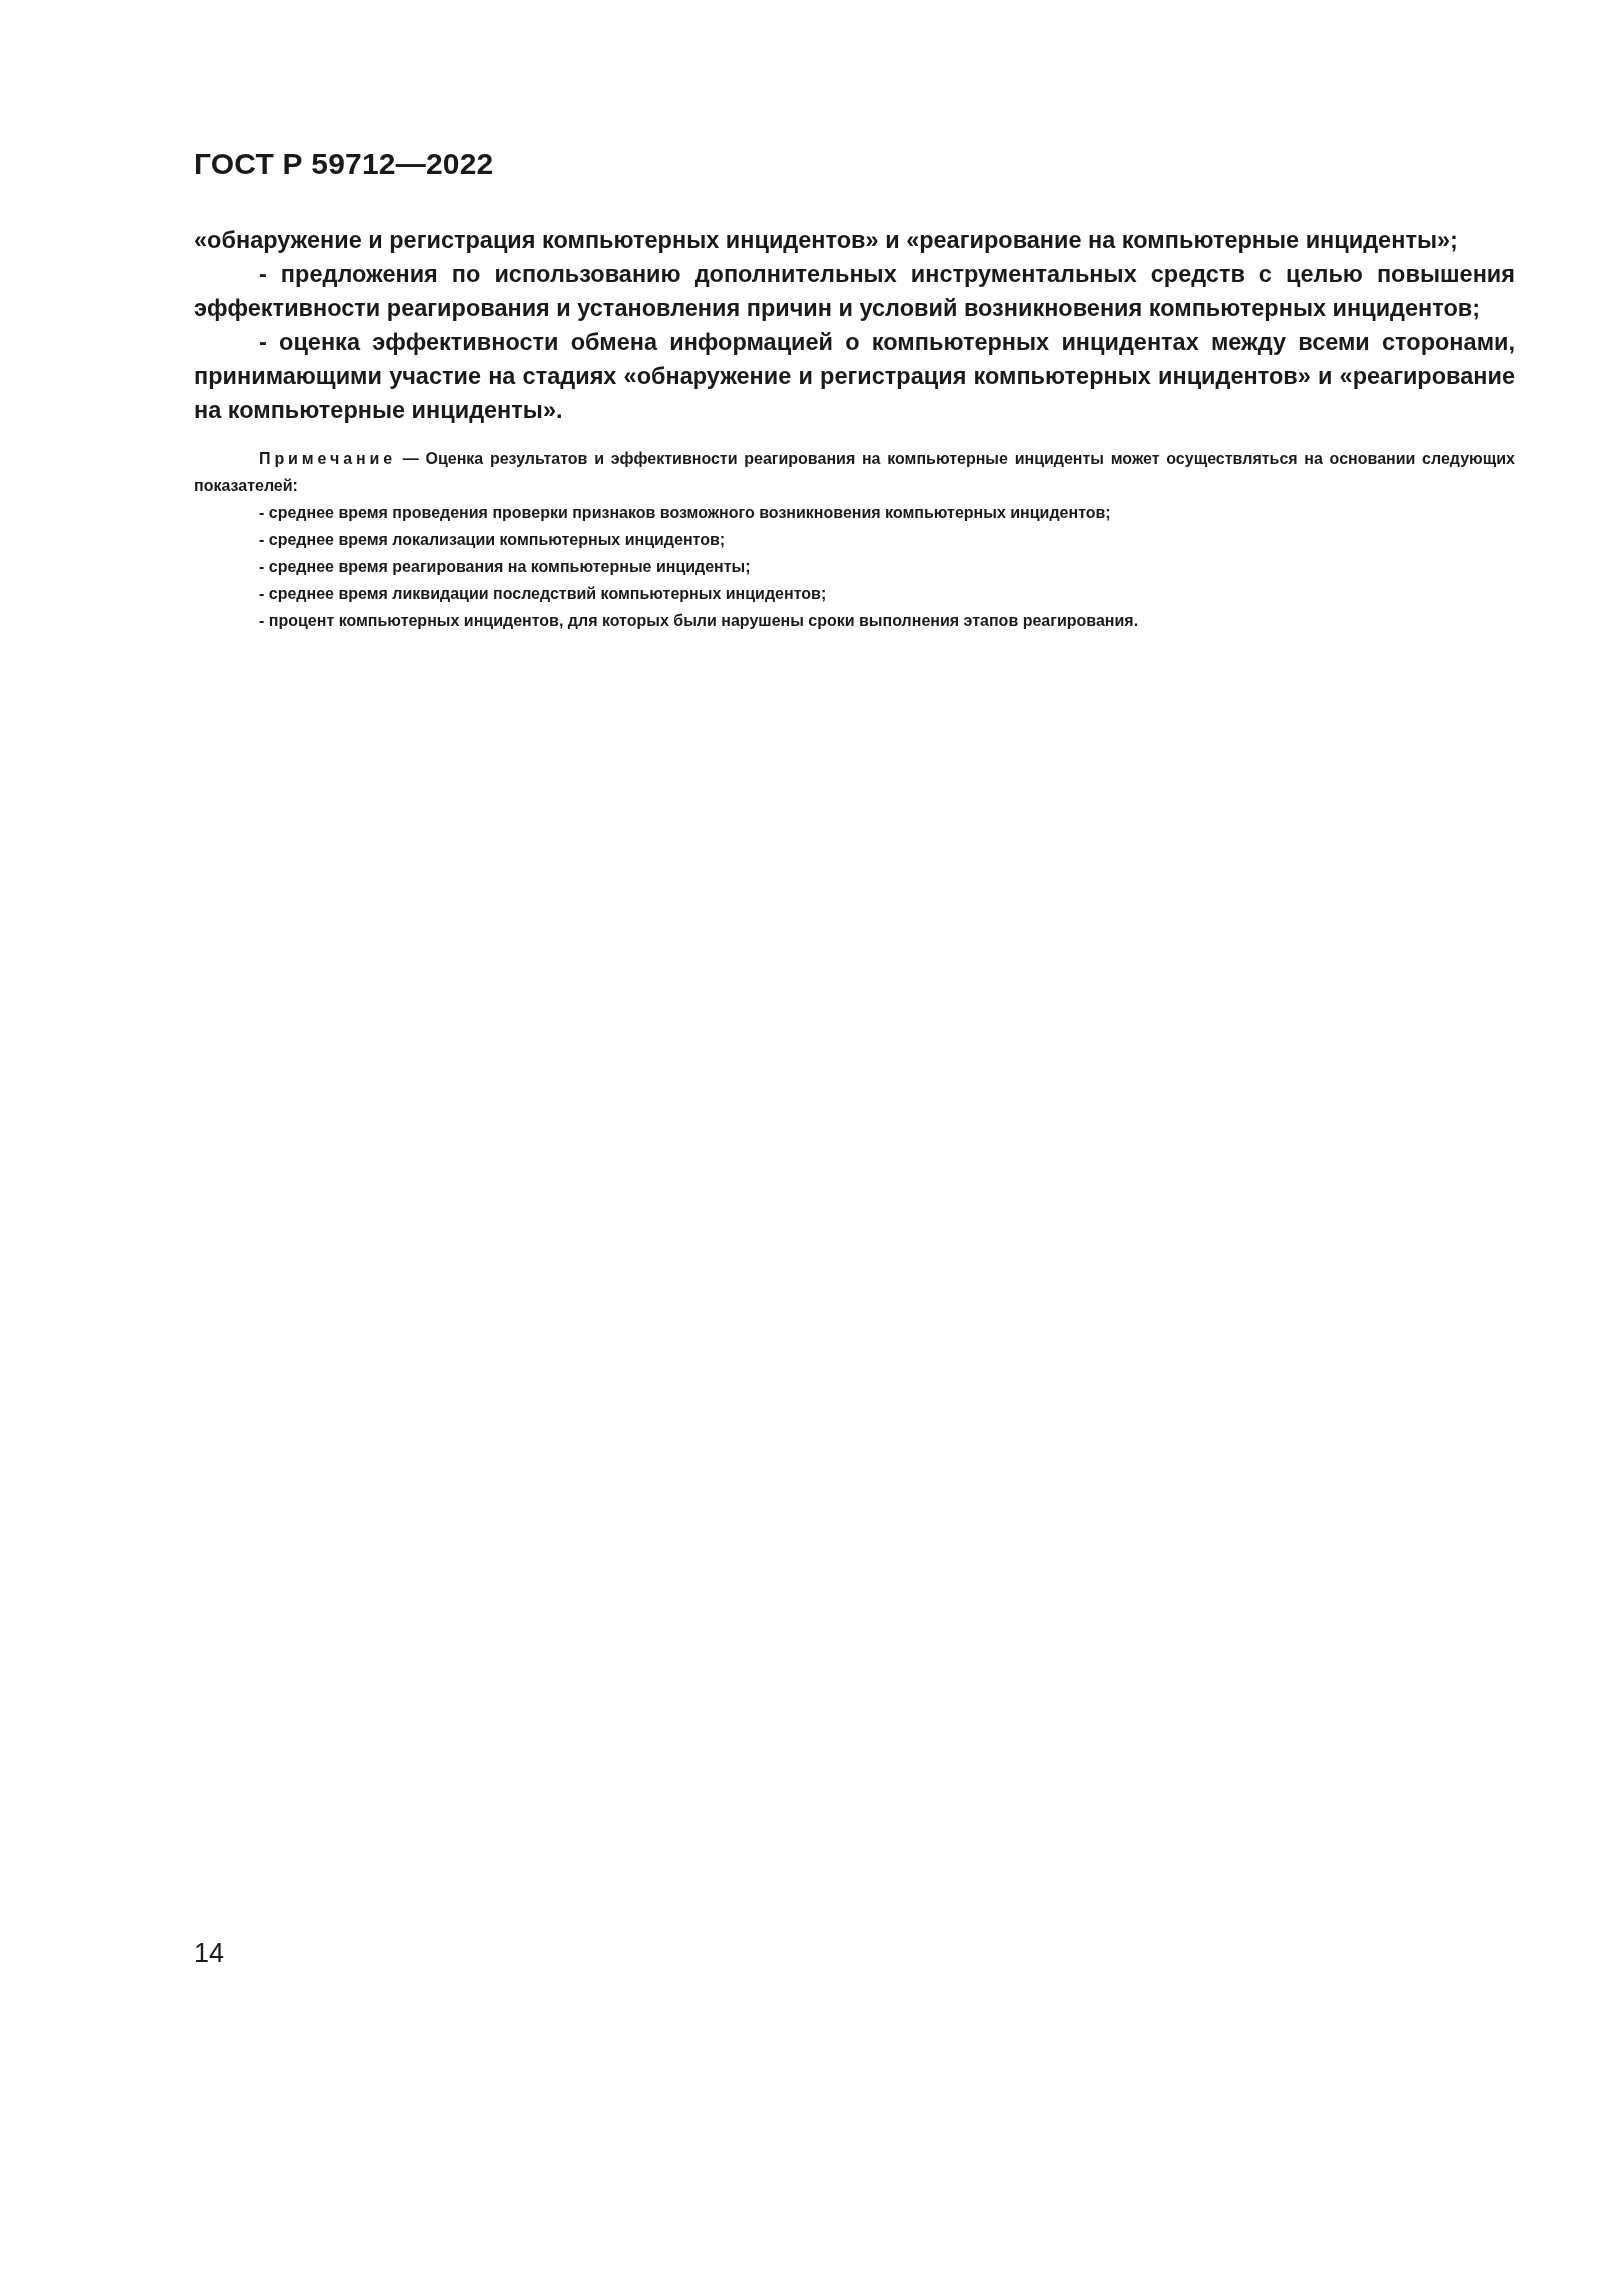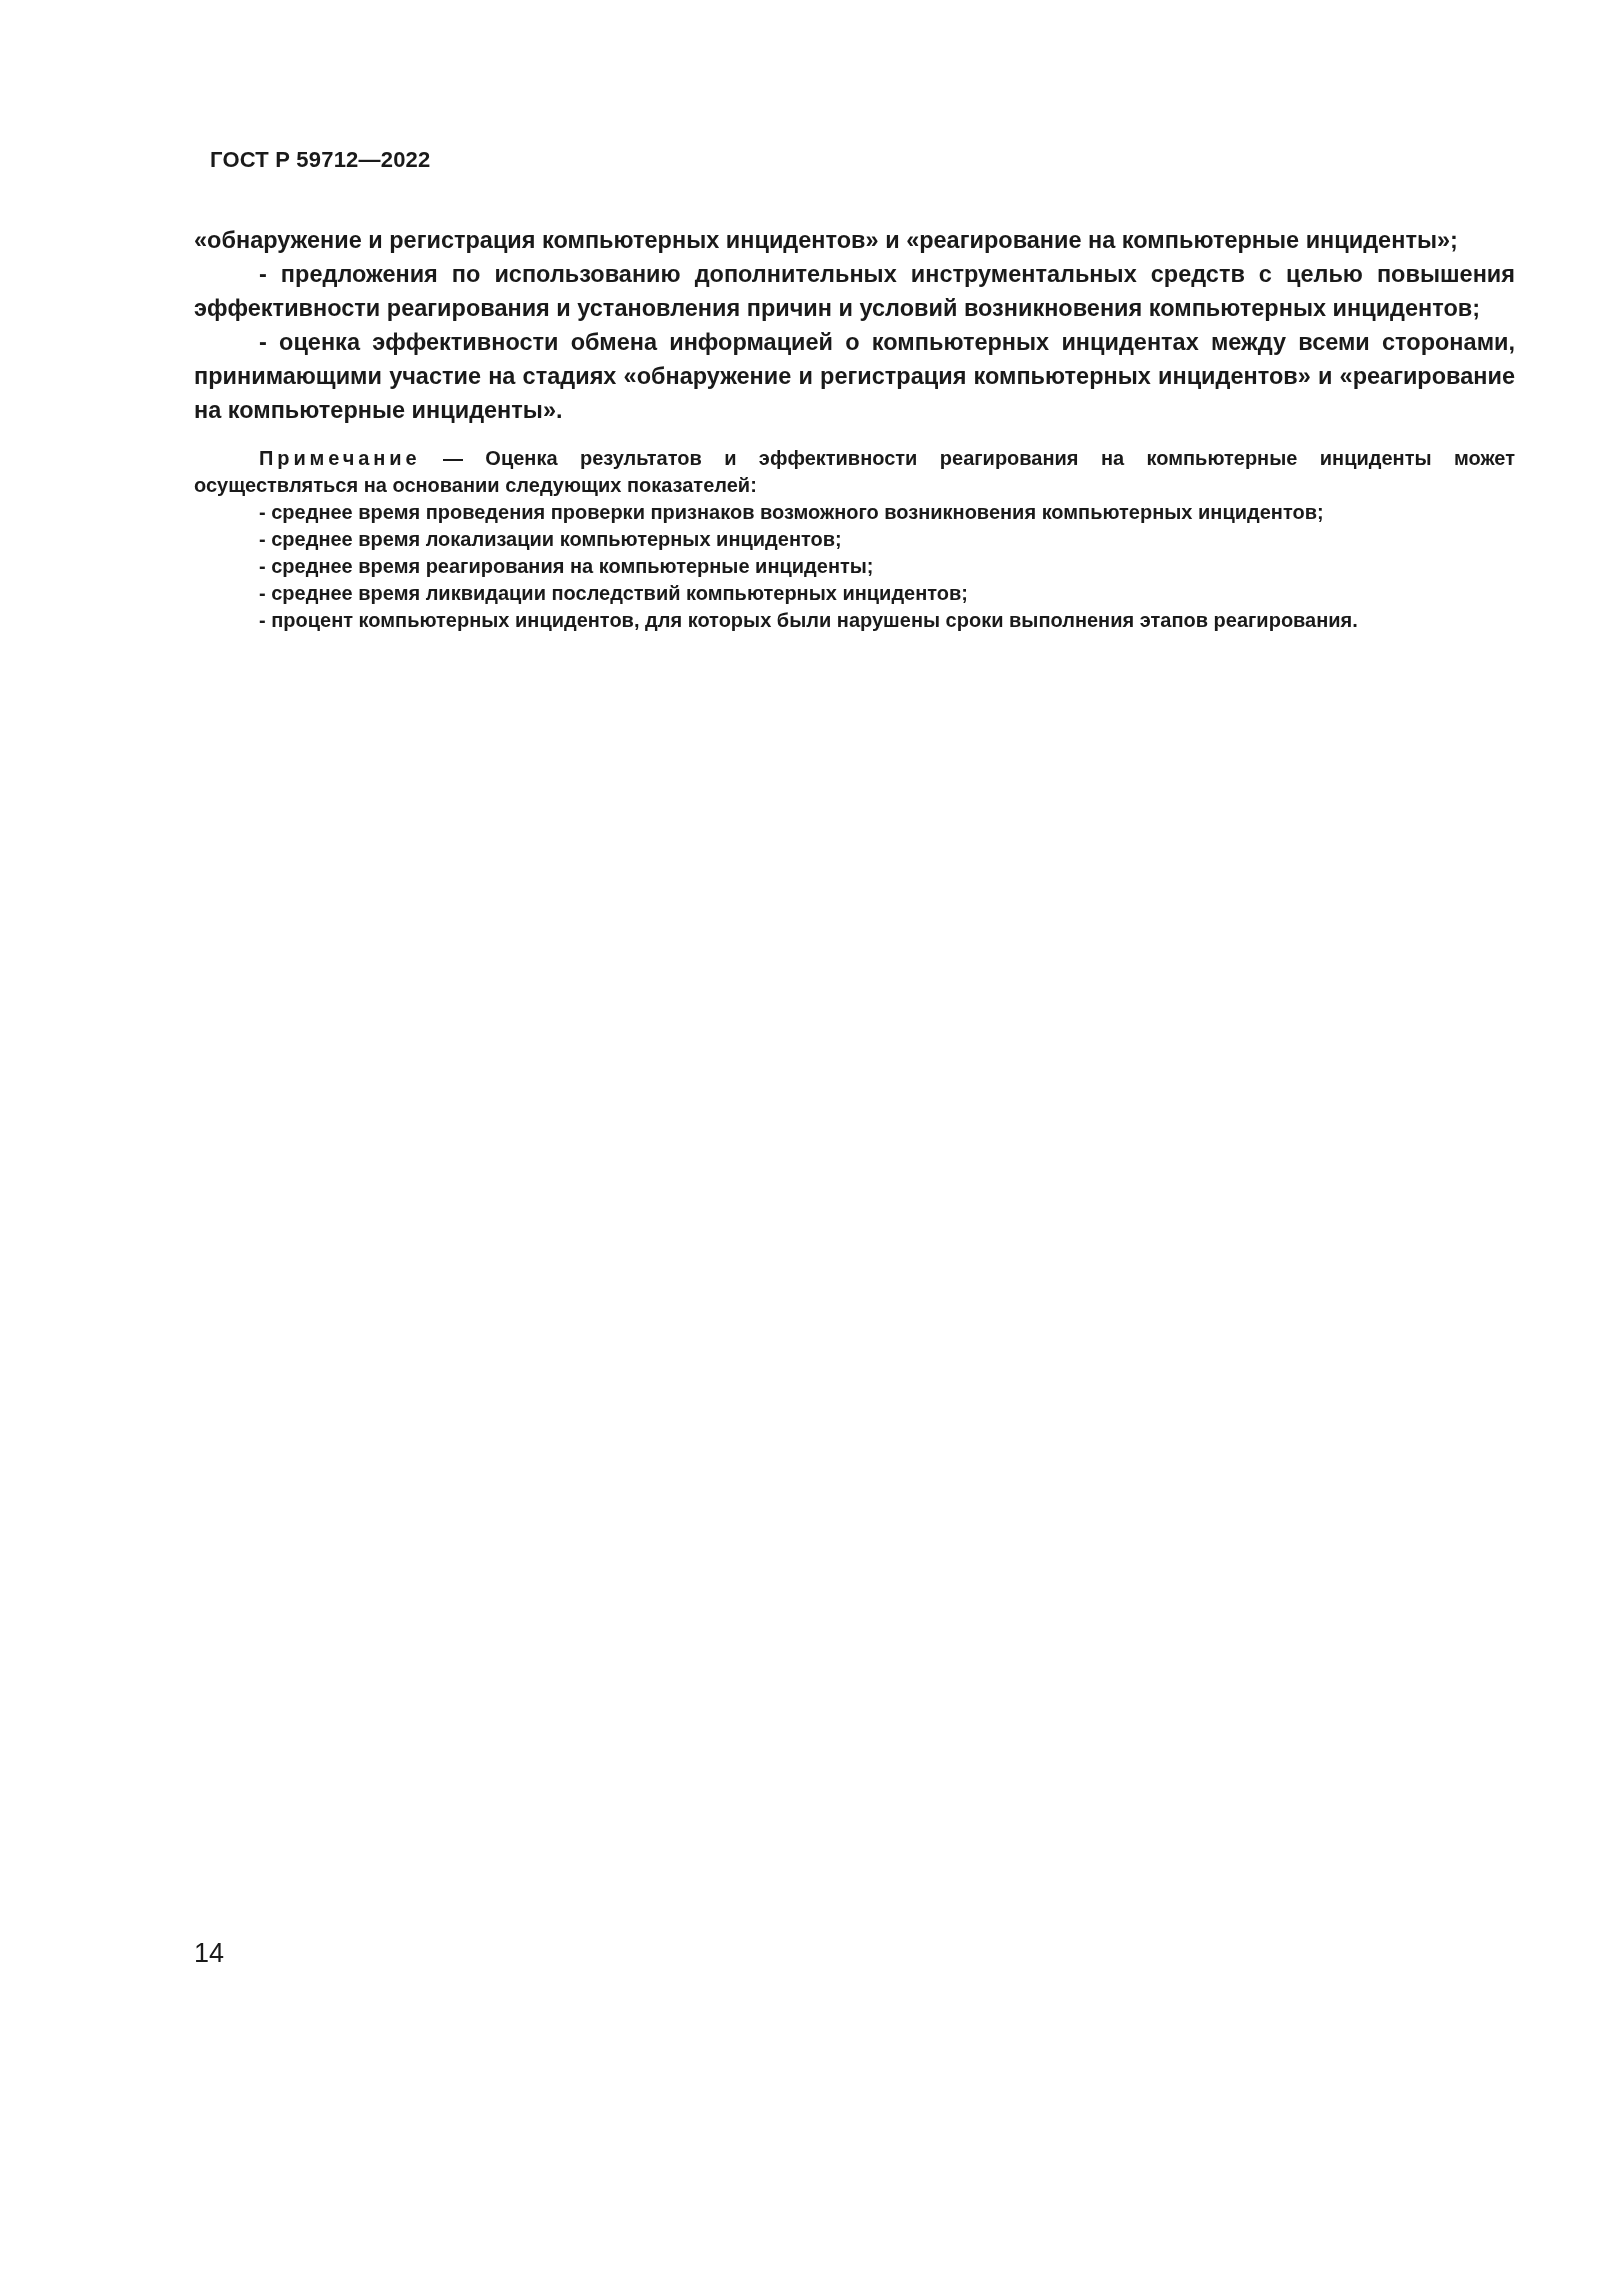--- a/index.html
+++ b/index.html
@@ -1,23 +1,23 @@
 <!DOCTYPE html>
 <html><head>
 <meta charset="utf-8">
 <style>
   html, body { margin: 0; padding: 0; background: #ffffff; }
   body { width: 1621px; height: 2293px; position: relative; overflow: hidden;
          font-family: "Liberation Sans", sans-serif; color: #1a1a1a; }
-  .header { position: absolute; left: 210px; top: 147px; font-size: 22px; font-weight: bold; letter-spacing: 0.2px; }
+  .header { position: absolute; left: 194px; top: 147px; font-size: 30px; font-weight: bold; letter-spacing: 0.2px; }
   .body { position: absolute; left: 194px; top: 223px; width: 1321px; font-weight: bold; }
   .p { font-size: 23.5px; line-height: 34px; text-align: justify; margin: 0; }
   .p.ind { text-indent: 65px; }
   .note { margin-top: 17.6px; }
-  .np { font-size: 20px; line-height: 27px; text-align: justify; margin: 0; }
+  .np { font-size: 16px; line-height: 27px; text-align: justify; margin: 0; }
   .np.ind { text-indent: 65px; }
   .spaced { letter-spacing: 3.9px; }
   .pageno { position: absolute; left: 194px; top: 1938px; font-size: 27px; }
 </style>
 </head>
 <body>
 
 <div class="header">ГОСТ Р 59712—2022</div>
 
 <div class="body">

